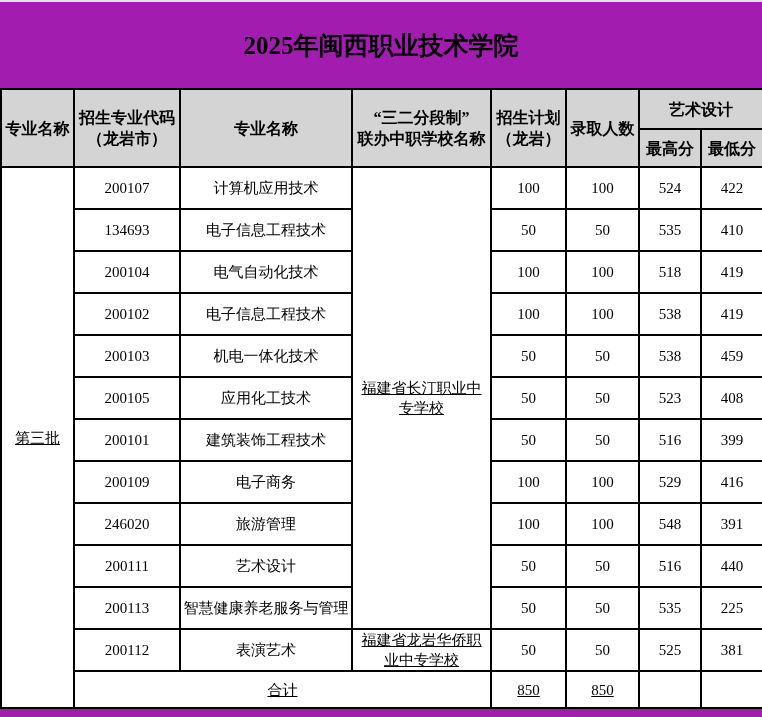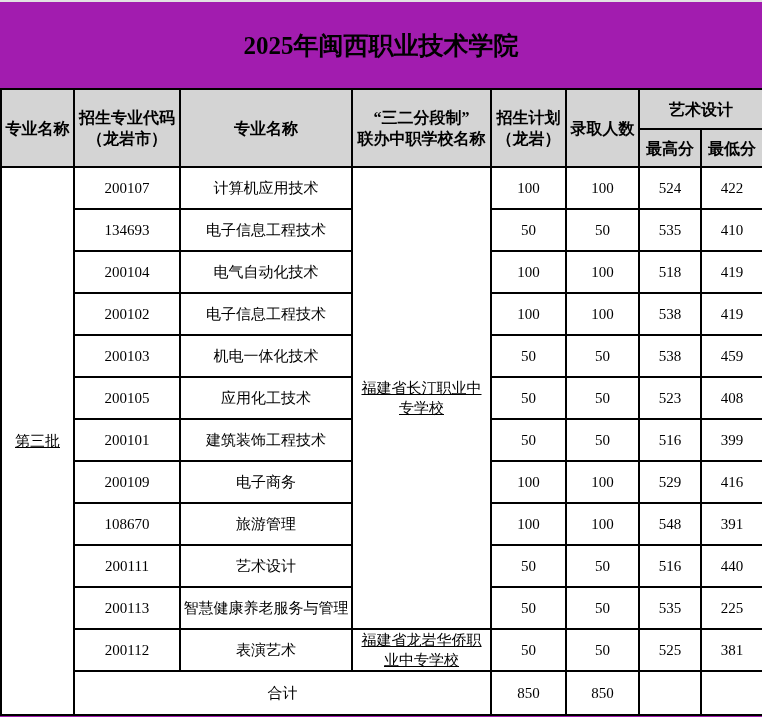--- a/index.html
+++ b/index.html
@@ -40,21 +40,21 @@
     line-height: 21px;
   }
   .header-row-a { height: 40px; }
   .header-row-b { height: 38px; }
   .admission-table td {
     background: #ffffff;
     font-size: 15px;
     line-height: 20px;
   }
   .row-data { height: 42px; }
-  .row-total { height: 44px; }
+  .row-total { height: 37px; text-decoration: underline; }
   .pre { white-space: pre-line; font-family: Liberation Serif, serif; }
   .batch-cell, .school-cell { font-size: 15px; text-decoration: underline; }
 </style>
 </head>
 <body>
 
 <div class="page">
 
   <div class="title-block">
     <div class="title-line">2025年闽西职业技术学院</div>
@@ -150,21 +150,21 @@
       </tr>
       <tr class="row-data">
         <td>200109</td>
         <td>电子商务</td>
         <td>100</td>
         <td>100</td>
         <td>529</td>
         <td>416</td>
       </tr>
       <tr class="row-data">
-        <td>108670</td>
+        <td>246020</td>
         <td>旅游管理</td>
         <td>100</td>
         <td>100</td>
         <td>548</td>
         <td>391</td>
       </tr>
       <tr class="row-data">
         <td>200111</td>
         <td>艺术设计</td>
         <td>50</td>

